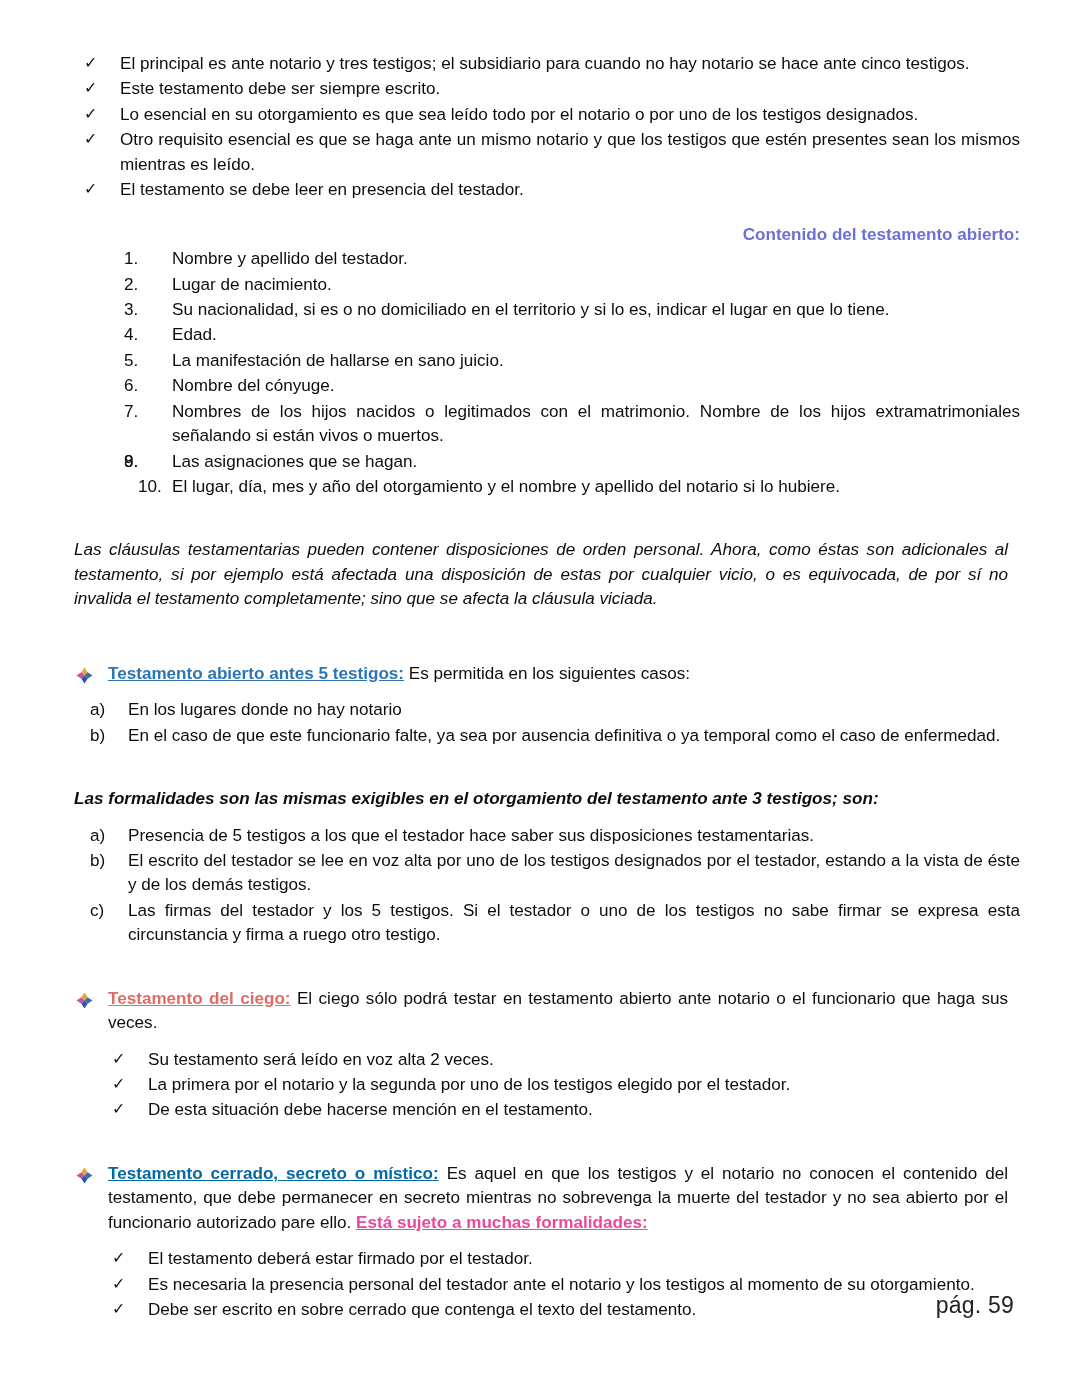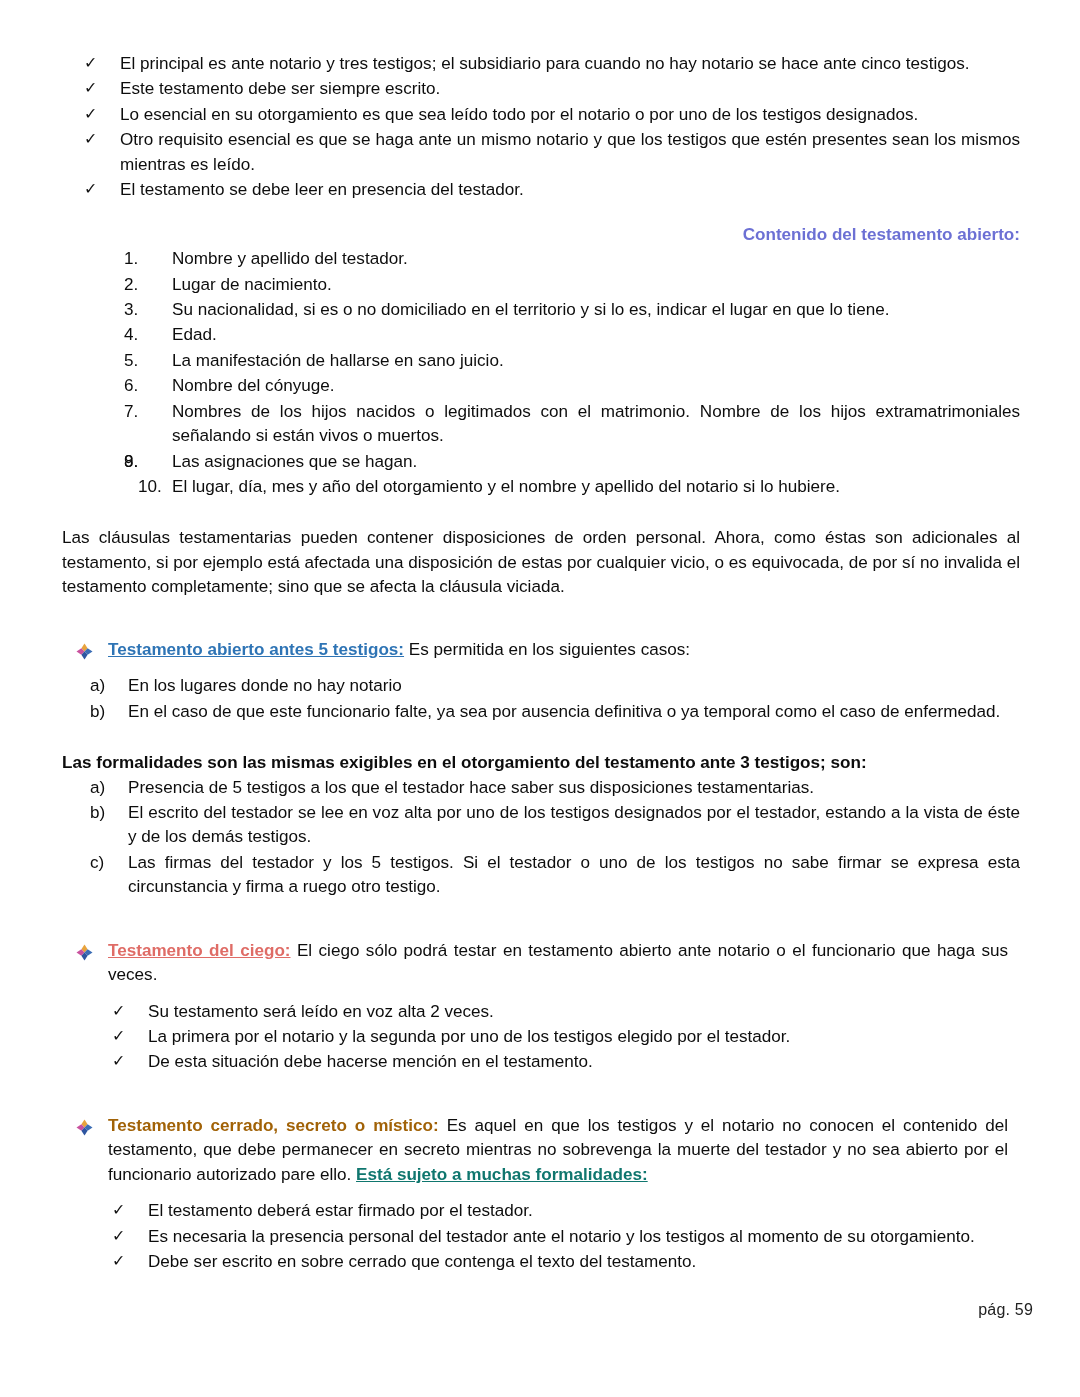--- a/index.html
+++ b/index.html
@@ -109,57 +109,59 @@
     color: #2e74b5;
     font-weight: bold;
     text-decoration: underline;
   }
   .run-salmon-ul {
     color: #df6c66;
     font-weight: bold;
     text-decoration: underline;
   }
   .run-gold-ul {
-    color: #a16207;
-    font-weight: bold;
+    color: #0369a1;
+    font-weight: bold;
+    text-decoration: underline;
   }
   .run-bold-ul {
     font-weight: bold;
     text-decoration: underline;
-    color: #0f766e;
+    color: #ec4899;
   }
   .bold {
     font-weight: bold;
   }
 
   
   p.body-par {
-    margin: 0;
+    margin: 12px;
     text-align: justify;
     text-justify: inter-word;
+    font-style: italic;
   }
   .arrow-par {
     position: relative;
     padding-left: 34px;
     margin: 12px;
     text-align: justify;
   }
   .arrow-par .cross-bullet {
     position: absolute;
     left: 2px;
     top: 5px;
   }
   .spacer-md { height: 19px; }
   .spacer-lg { height: 26px; }
 
   .page-number {
     position: absolute;
-    right: 47px;
+    right: 66px;
     bottom: 78px;
-    font-size: 16px;
+    font-size: 23px;
     color: #222222;
     letter-spacing: .2px;
   }
 </style>
 </head>
 <body>
 
 <div class="page">
   <div class="doc-body">
 

